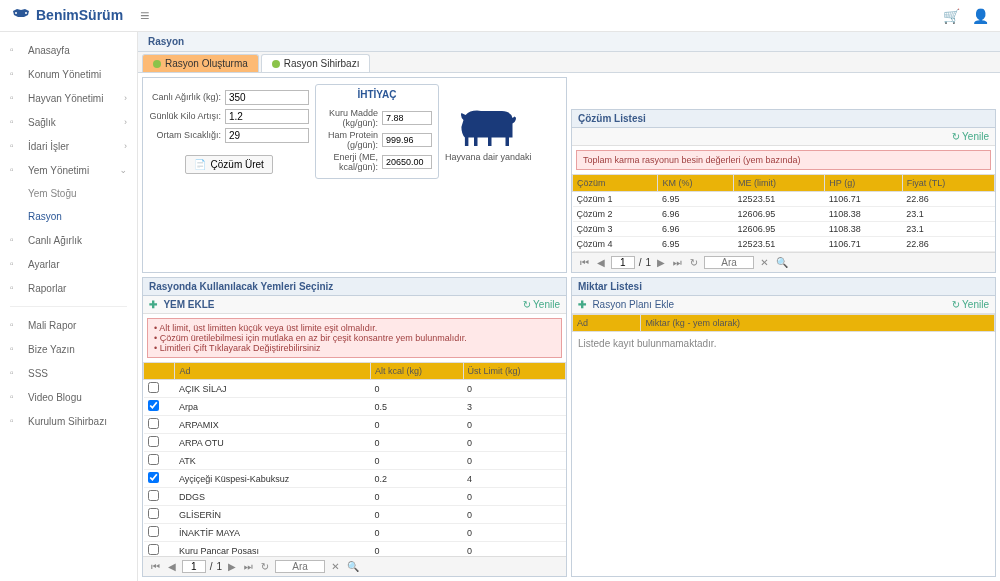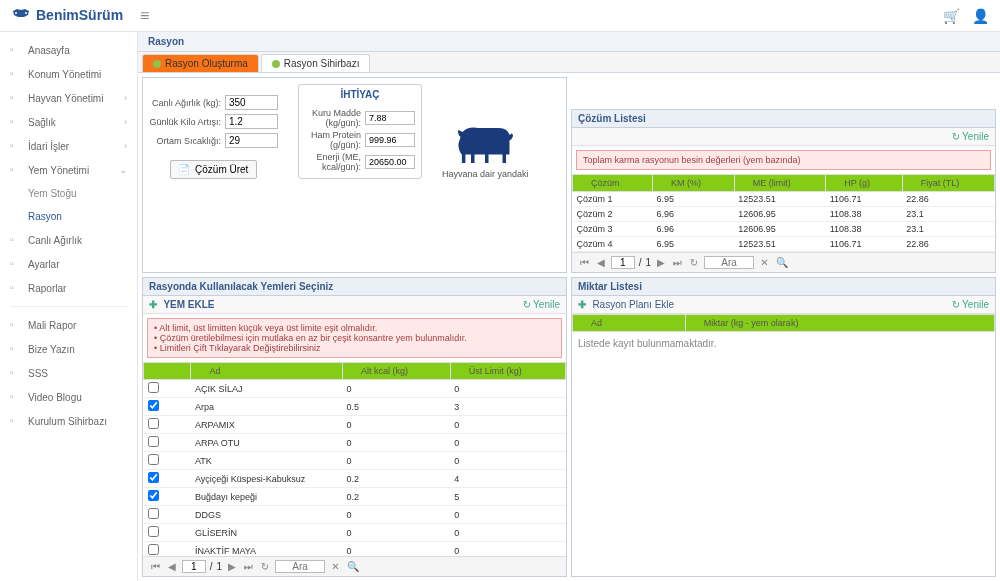--- a/index.html
+++ b/index.html
@@ -13,44 +13,44 @@
 .sidebar { width: 138px; border-right: 1px solid #e5e5e5; padding: 6px 0; overflow-y: auto; font-size: 10px; }
 .side-item { display: flex; align-items: center; padding: 6px 10px; color: #666; cursor: pointer; gap: 6px; }
 .side-item.child { padding-left: 28px; color: #888; }
 .side-item.child.active { color: #2b5797; }
 .side-item .chev { margin-left: auto; color: #aaa; font-size: 9px; }
 .side-icon { width: 12px; height: 12px; color: #999; }
 .side-sep { height: 1px; background: #eee; margin: 6px 10px; }
 .main { flex: 1; display: flex; flex-direction: column; overflow: hidden; }
 .crumb { background: #f0f4f8; border-bottom: 1px solid #d0d8e0; padding: 4px 10px; font-weight: bold; color: #3a5a8a; font-size: 10px; }
 .tabs { display: flex; background: #f5f5f5; border-bottom: 1px solid #d0d8e0; padding: 2px 4px 0; gap: 2px; font-size: 10px; }
-.tab { padding: 3px 10px; border: 1px solid #d0d8e0; border-bottom: none; border-radius: 3px 3px 0 0; background: #f97316; cursor: pointer; display: flex; align-items: center; gap: 4px; }
+.tab { padding: 3px 10px; border: 1px solid #d0d8e0; border-bottom: none; border-radius: 3px 3px 0 0; background: #fdba74; cursor: pointer; display: flex; align-items: center; gap: 4px; }
 .tab.active { background: #fff; }
 .tab .dot { width: 8px; height: 8px; border-radius: 50%; background: #8bc34a; }
 .panels { flex: 1; display: grid; grid-template-columns: 1fr 1fr; grid-template-rows: auto 1fr; gap: 4px; padding: 4px; overflow: hidden; }
 .panel { border: 1px solid #c5d0dc; display: flex; flex-direction: column; overflow: hidden; }
-.panel-top-left { display: flex; gap: 20px; padding: 6px; align-items: flex-end; }
+.panel-top-left { display: flex; gap: 6px; padding: 6px; align-items: center; }
 .form-col { display: flex; flex-direction: column; gap: 4px; font-size: 9px; }
 .form-row { display: flex; align-items: center; gap: 4px; }
 .form-row label { width: 72px; text-align: right; color: #555; }
-.form-row input { width: 53px; border: 1px solid #bbb; padding: 1px 3px; font-size: 10px; }
+.form-row input { width: 84px; border: 1px solid #bbb; padding: 1px 3px; font-size: 10px; }
 .need-box { border: 1px solid #c5d0dc; border-radius: 3px; padding: 4px 6px; }
 .need-head { text-align: center; font-weight: bold; color: #2b5797; font-size: 10px; margin-bottom: 8px; }
 .need-row { display: flex; align-items: center; gap: 4px; font-size: 9px; margin: 2px 0; }
 .need-row label { width: 56px; text-align: right; color: #555; }
 .need-row input { width: 50px; border: 1px solid #bbb; padding: 1px 3px; font-size: 9px; }
 .cow-box { display: flex; flex-direction: column; align-items: center; font-size: 9px; color: #555; }
 .cow-box svg { width: 70px; height: 50px; }
 .btn { border: 1px solid #bbb; background: #f8f8f8; padding: 3px 8px; font-size: 10px; cursor: pointer; border-radius: 2px; display: inline-flex; align-items: center; gap: 4px; }
 .panel-head { background: #eaf0f6; border-bottom: 1px solid #c5d0dc; padding: 3px 6px; font-weight: bold; color: #3a5a8a; font-size: 10px; display: flex; align-items: center; }
 .panel-toolbar { background: #f8f8f8; border-bottom: 1px solid #e0e0e0; padding: 3px 6px; display: flex; align-items: center; gap: 6px; font-size: 10px; }
 .panel-toolbar .refresh { margin-left: auto; color: #4a8; cursor: pointer; display: flex; align-items: center; gap: 2px; }
 .warn-box { background: #ffe8e8; border: 1px solid #e8a0a0; margin: 4px; padding: 4px 6px; font-size: 9px; color: #a04040; }
 .tbl { width: 100%; border-collapse: collapse; font-size: 9px; }
-.tbl th { background: #84cc16; border: 1px solid #ddd; padding: 3px 18px; text-align: left; font-weight: normal; color: #555; }
+.tbl th { background: #eab308; border: 1px solid #ddd; padding: 3px 4px; text-align: left; font-weight: normal; color: #555; }
 .tbl td { border-bottom: 1px solid #eee; padding: 2px 4px; }
 .tbl-scroll { flex: 1; overflow-y: auto; }
 .pager { background: #f5f5f5; border-top: 1px solid #ddd; padding: 3px 6px; display: flex; align-items: center; gap: 4px; font-size: 10px; }
 .pager input { width: 24px; border: 1px solid #bbb; text-align: center; font-size: 10px; }
 .pager .pbtn { color: #888; cursor: pointer; padding: 0 2px; }
 .chk { width: 11px; height: 11px; }
 .empty-msg { padding: 6px; color: #888; font-size: 10px; }
 .green-plus { color: #4a8; font-weight: bold; }
 </style>
 </head>
@@ -312,26 +312,20 @@
                   <td>0</td>
                   <td>0</td>
                 </tr>
                 <tr>
                   <td><input type="checkbox" class="chk" checked="" style=""></td>
                   <td>Ayçiçeği Küspesi-Kabuksuz</td>
                   <td>0.2</td>
                   <td>4</td>
                 </tr>
                 <tr>
-                  <td><input type="checkbox" class="chk" checked="" style=""></td>
-                  <td>Buğdayı kepeği</td>
-                  <td>0.2</td>
-                  <td>5</td>
-                </tr>
-                <tr>
                   <td><input type="checkbox" class="chk" style=""></td>
                   <td>DDGS</td>
                   <td>0</td>
                   <td>0</td>
                 </tr>
                 <tr>
                   <td><input type="checkbox" class="chk" style=""></td>
                   <td>GLİSERİN</td>
                   <td>0</td>
                   <td>0</td>

